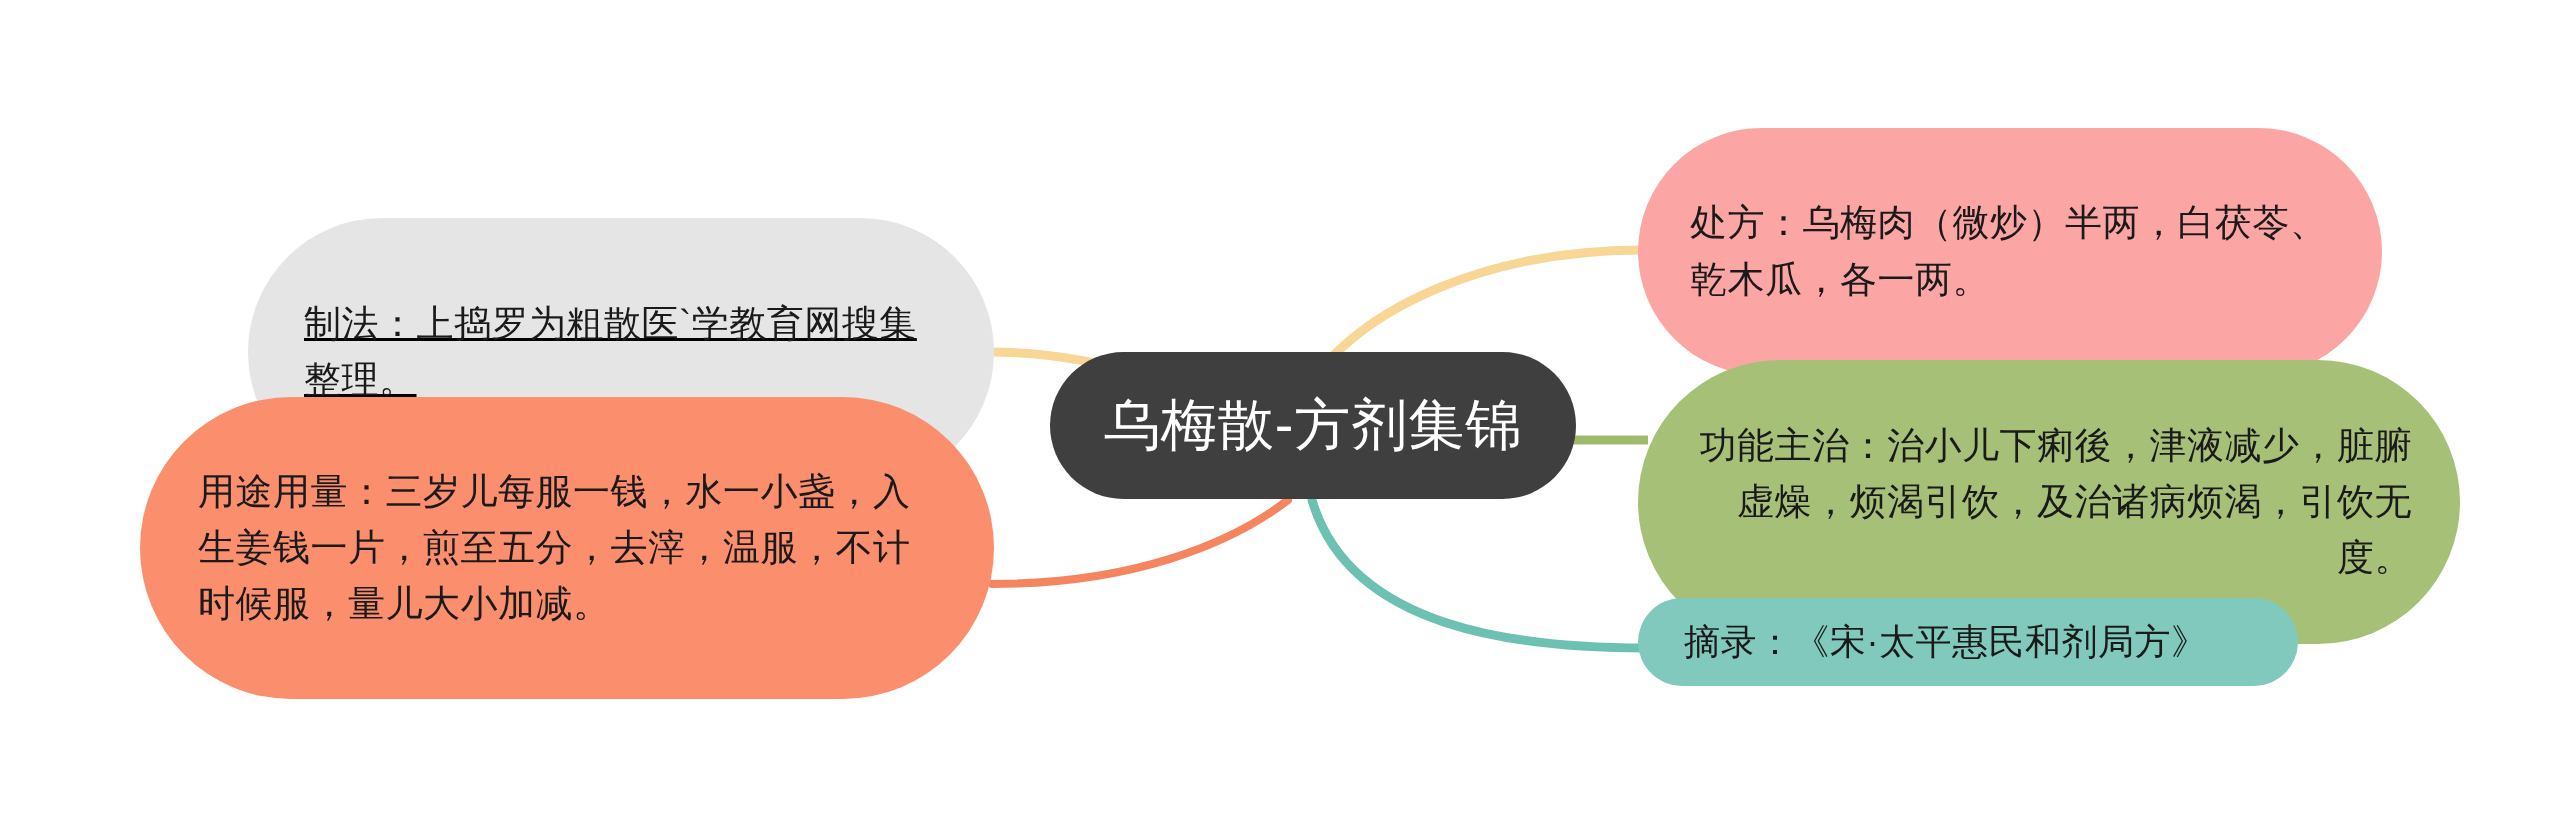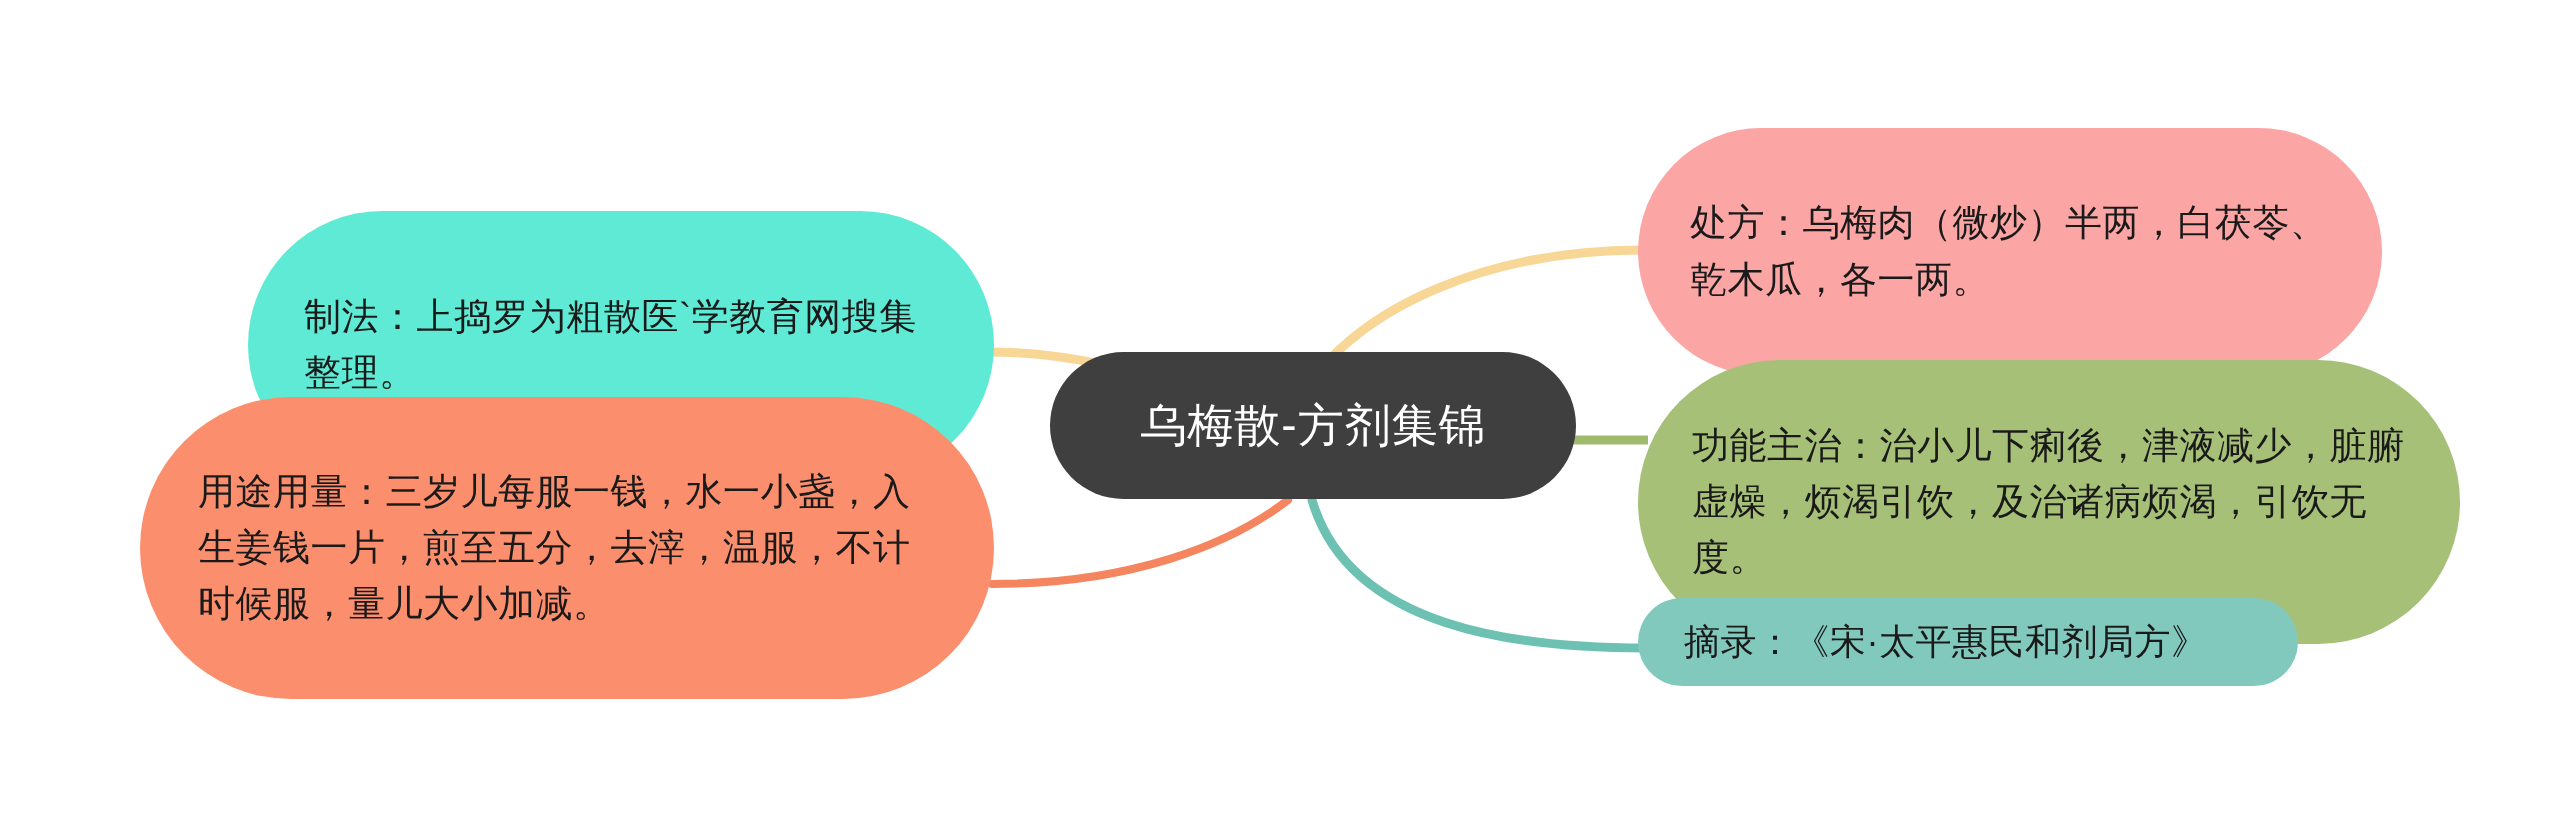--- a/index.html
+++ b/index.html
@@ -40,39 +40,40 @@
   .node.root {
     left: 1050px;
     top: 352px;
     width: 526px;
     height: 147px;
     background: #3f3f3f;
     justify-content: center;
   }
   .node.root .node-text {
     color: #ffffff;
-    font-size: 46px;
+    font-size: 56px;
     line-height: 1.3;
     text-align: center;
     letter-spacing: 1px;
   }
   
   .node.branch .node-text {
     color: #1a1a1a;
     font-size: 37px;
     line-height: 1.52;
     letter-spacing: 0.5px;
   }
   .node.n-zhifa {
     left: 248px;
-    top: 211px;
+    top: 218px;
     width: 746px;
     height: 268px;
-    background: #5eead4;
+    background: #e5e5e5;
     padding: 0 52px 0 56px;
+    text-decoration: underline;
   }
   .node.n-yongtu {
     left: 140px;
     top: 388px;
     width: 854px;
     height: 302px;
     background: #fb8f6d;
     padding: 0 54px 0 58px;
     margin-top: 9px;
   }
@@ -84,20 +85,21 @@
     background: #fca5a5;
     padding: 0 46px 0 52px;
   }
   .node.n-gongneng {
     left: 1638px;
     top: 360px;
     width: 822px;
     height: 284px;
     background: #a7c078;
     padding: 0 48px 0 54px;
+    text-align: right;
   }
   .node.n-zhailu {
     left: 1638px;
     top: 598px;
     width: 660px;
     height: 88px;
     background: #81c9bc;
     padding: 0 40px 0 46px;
   }
   .node.n-zhailu .node-text {

